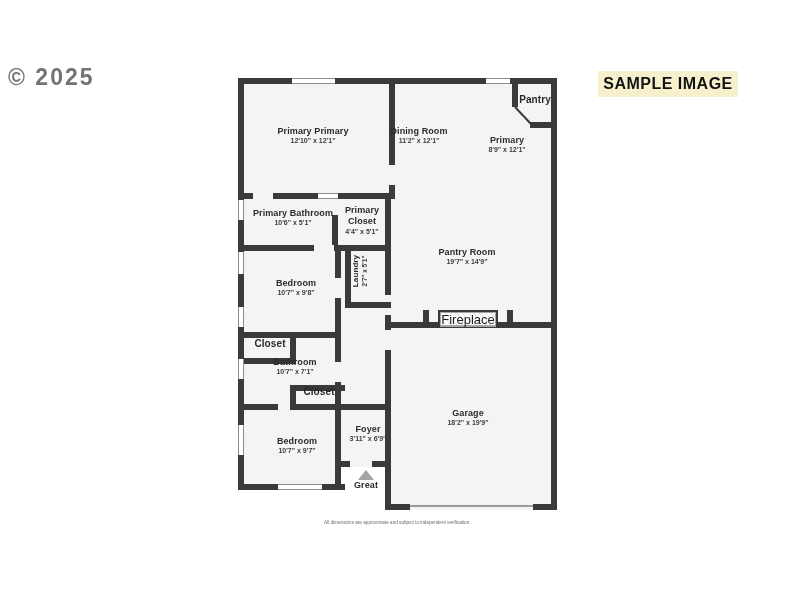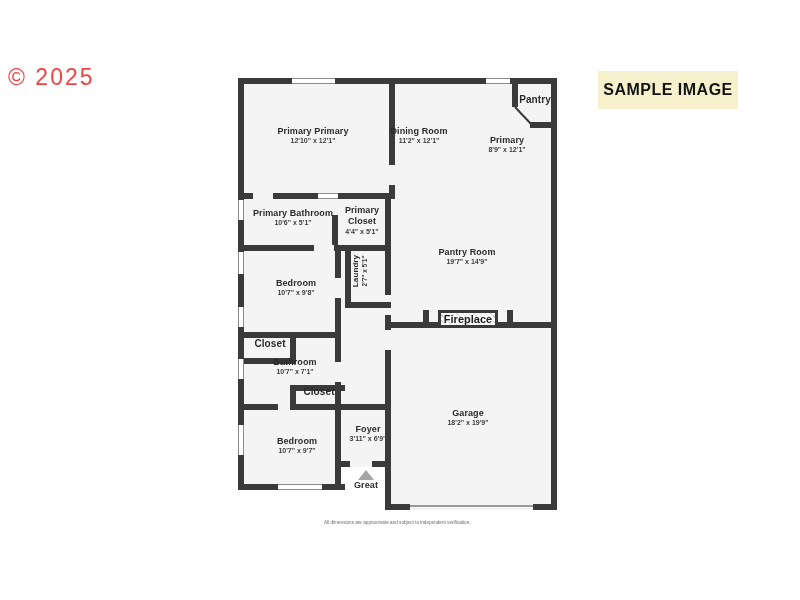--- a/index.html
+++ b/index.html
@@ -1,42 +1,42 @@
 <!DOCTYPE html>
 <html><head>
 <meta charset="utf-8">
 <style>
   html,body{margin:0;padding:0;}
   body{
     width:800px;height:600px;position:relative;background:#ffffff;
     font-family:"Liberation Sans", sans-serif;overflow:hidden;
   }
   .watermark{
-    position:absolute;left:8px;top:64px;font-size:23px;font-weight:normal;
-    color:#ef4444;letter-spacing:2px;
+    position:absolute;left:8px;top:64px;font-size:23px;font-weight:bold;
+    color:#737373;letter-spacing:2px;
   }
   .banner{
-    position:absolute;left:598px;top:71px;width:140px;height:38px;
+    position:absolute;left:598px;top:71px;width:140px;height:26px;
     background:#f6f1cc;color:#121212;font-weight:bold;font-size:16px;
     display:flex;align-items:center;justify-content:center;letter-spacing:0.5px;
   }
   .plan{position:absolute;left:238px;top:78px;width:319px;height:432px;}
   .fill{position:absolute;background:#f4f4f4;}
   .whitefill{position:absolute;background:#ffffff;}
   .w{position:absolute;background:#3a3a3a;}
   .win-h{position:absolute;height:6px;background:#ffffff;border-top:1.5px solid #8d8d8d;border-bottom:1.5px solid #8d8d8d;box-sizing:border-box;}
   .win-v{position:absolute;width:6px;background:#ffffff;border-left:1.5px solid #8d8d8d;border-right:1.5px solid #8d8d8d;box-sizing:border-box;}
   .thinline{position:absolute;height:2px;background:#9a9a9a;}
   .fireplace{
     position:absolute;left:200px;top:232px;width:60px;height:18px;box-sizing:border-box;
     border:3px solid #3a3a3a;
     background:repeating-linear-gradient(45deg,#ffffff 0px,#ffffff 3px,#c2c2c2 3px,#c2c2c2 4px);
     display:flex;align-items:center;justify-content:center;
   }
-  .fireplace .name{font-size:11px;font-weight:bold;color:#1e1e1e;background:rgba(255,255,255,0.55);padding:0 1px;}
+  .fireplace .name{font-size:13px;font-weight:normal;color:#1e1e1e;background:rgba(255,255,255,0.55);padding:0 1px;}
   .room-label{
     position:absolute;text-align:center;color:#2b2b2b;
     transform:translate(-50%,-50%);white-space:nowrap;line-height:1.25;
   }
   .room-label .name{display:block;font-weight:bold;font-size:9px;letter-spacing:0.1px;}
   .room-label .dims{display:block;font-weight:bold;font-size:7px;color:#3d3d3d;}
   .room-label.small .name{font-size:10px;}
   .room-label.wrap{white-space:normal;width:48px;}
   .room-label.rot{transform:translate(-50%,-50%) rotate(-90deg);}
   .room-label.rot .name{font-size:8px;}

